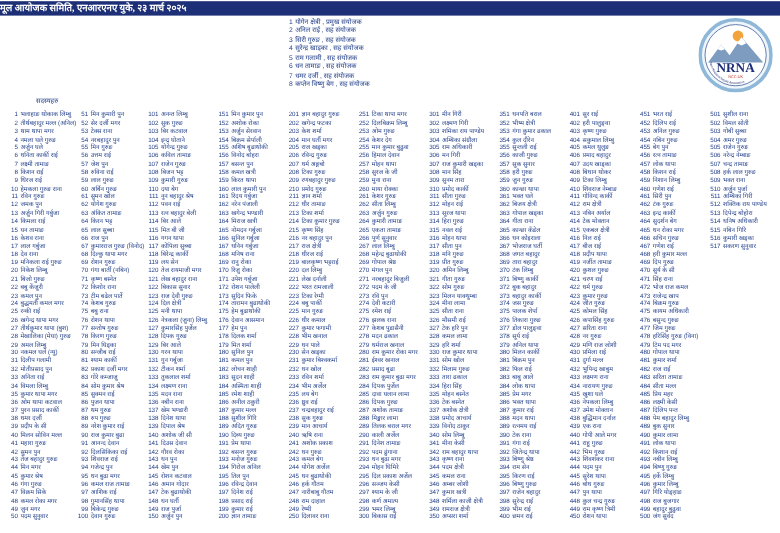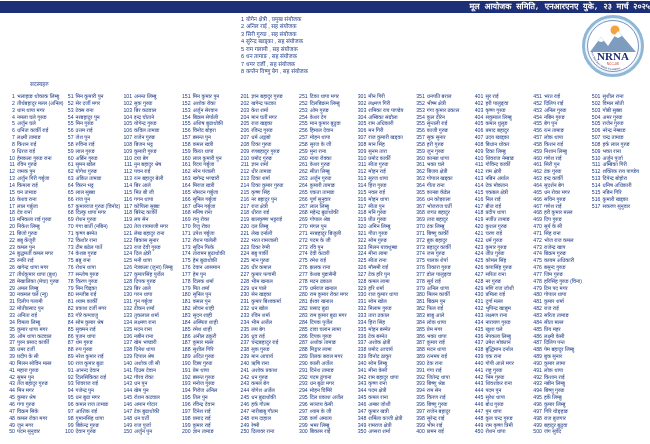--- a/index.html
+++ b/index.html
@@ -1,20 +1,20 @@
 <!DOCTYPE html>
 <html><head>
 <meta charset="utf-8">
 <style>
   html,body{margin:0;padding:0;background:#ffffff;}
   .page{position:relative;width:650px;height:444px;background:#ffffff;overflow:hidden;
         font-family:"Liberation Sans","DejaVu Sans",sans-serif;}
   .titlebar{position:absolute;top:1px;left:0;width:650px;height:12px;background:#1d2f76;}
-  .titlebar .title{display:block;color:#ffffff;font-size:8px;font-weight:bold;line-height:12px;text-align:right;
-        font-family:Liberation Mono, monospace;}
+  .titlebar .title{display:block;color:#ffffff;font-size:8px;font-weight:bold;line-height:12px;text-align:left;
+        font-family:Liberation Serif, serif;}
   .organizers{position:absolute;top:16px;left:238px;color:#24408a;font-size:5.6px;line-height:7.45px;}
   .organizers .orow{white-space:nowrap;}
   .organizers .onum{display:inline-block;width:6px;text-align:right;margin-right:2px;}
   .logo{position:absolute;top:15px;right:6px;width:62px;height:62px;}
   .members-label{position:absolute;top:80px;left:30px;color:#24408a;font-size:5.6px;}
   .members{position:absolute;top:93px;left:4px;width:644px;height:348px;display:flex;}
   .mcol{flex:1 1 0;min-width:0;}
   .mrow{display:flex;height:6.85px;color:#24408a;font-size:5.2px;line-height:6.8px;white-space:nowrap;}
   .mn{flex:0 0 11px;width:11px;text-align:right;}
   .mname{margin-left:2px;overflow:visible;}

